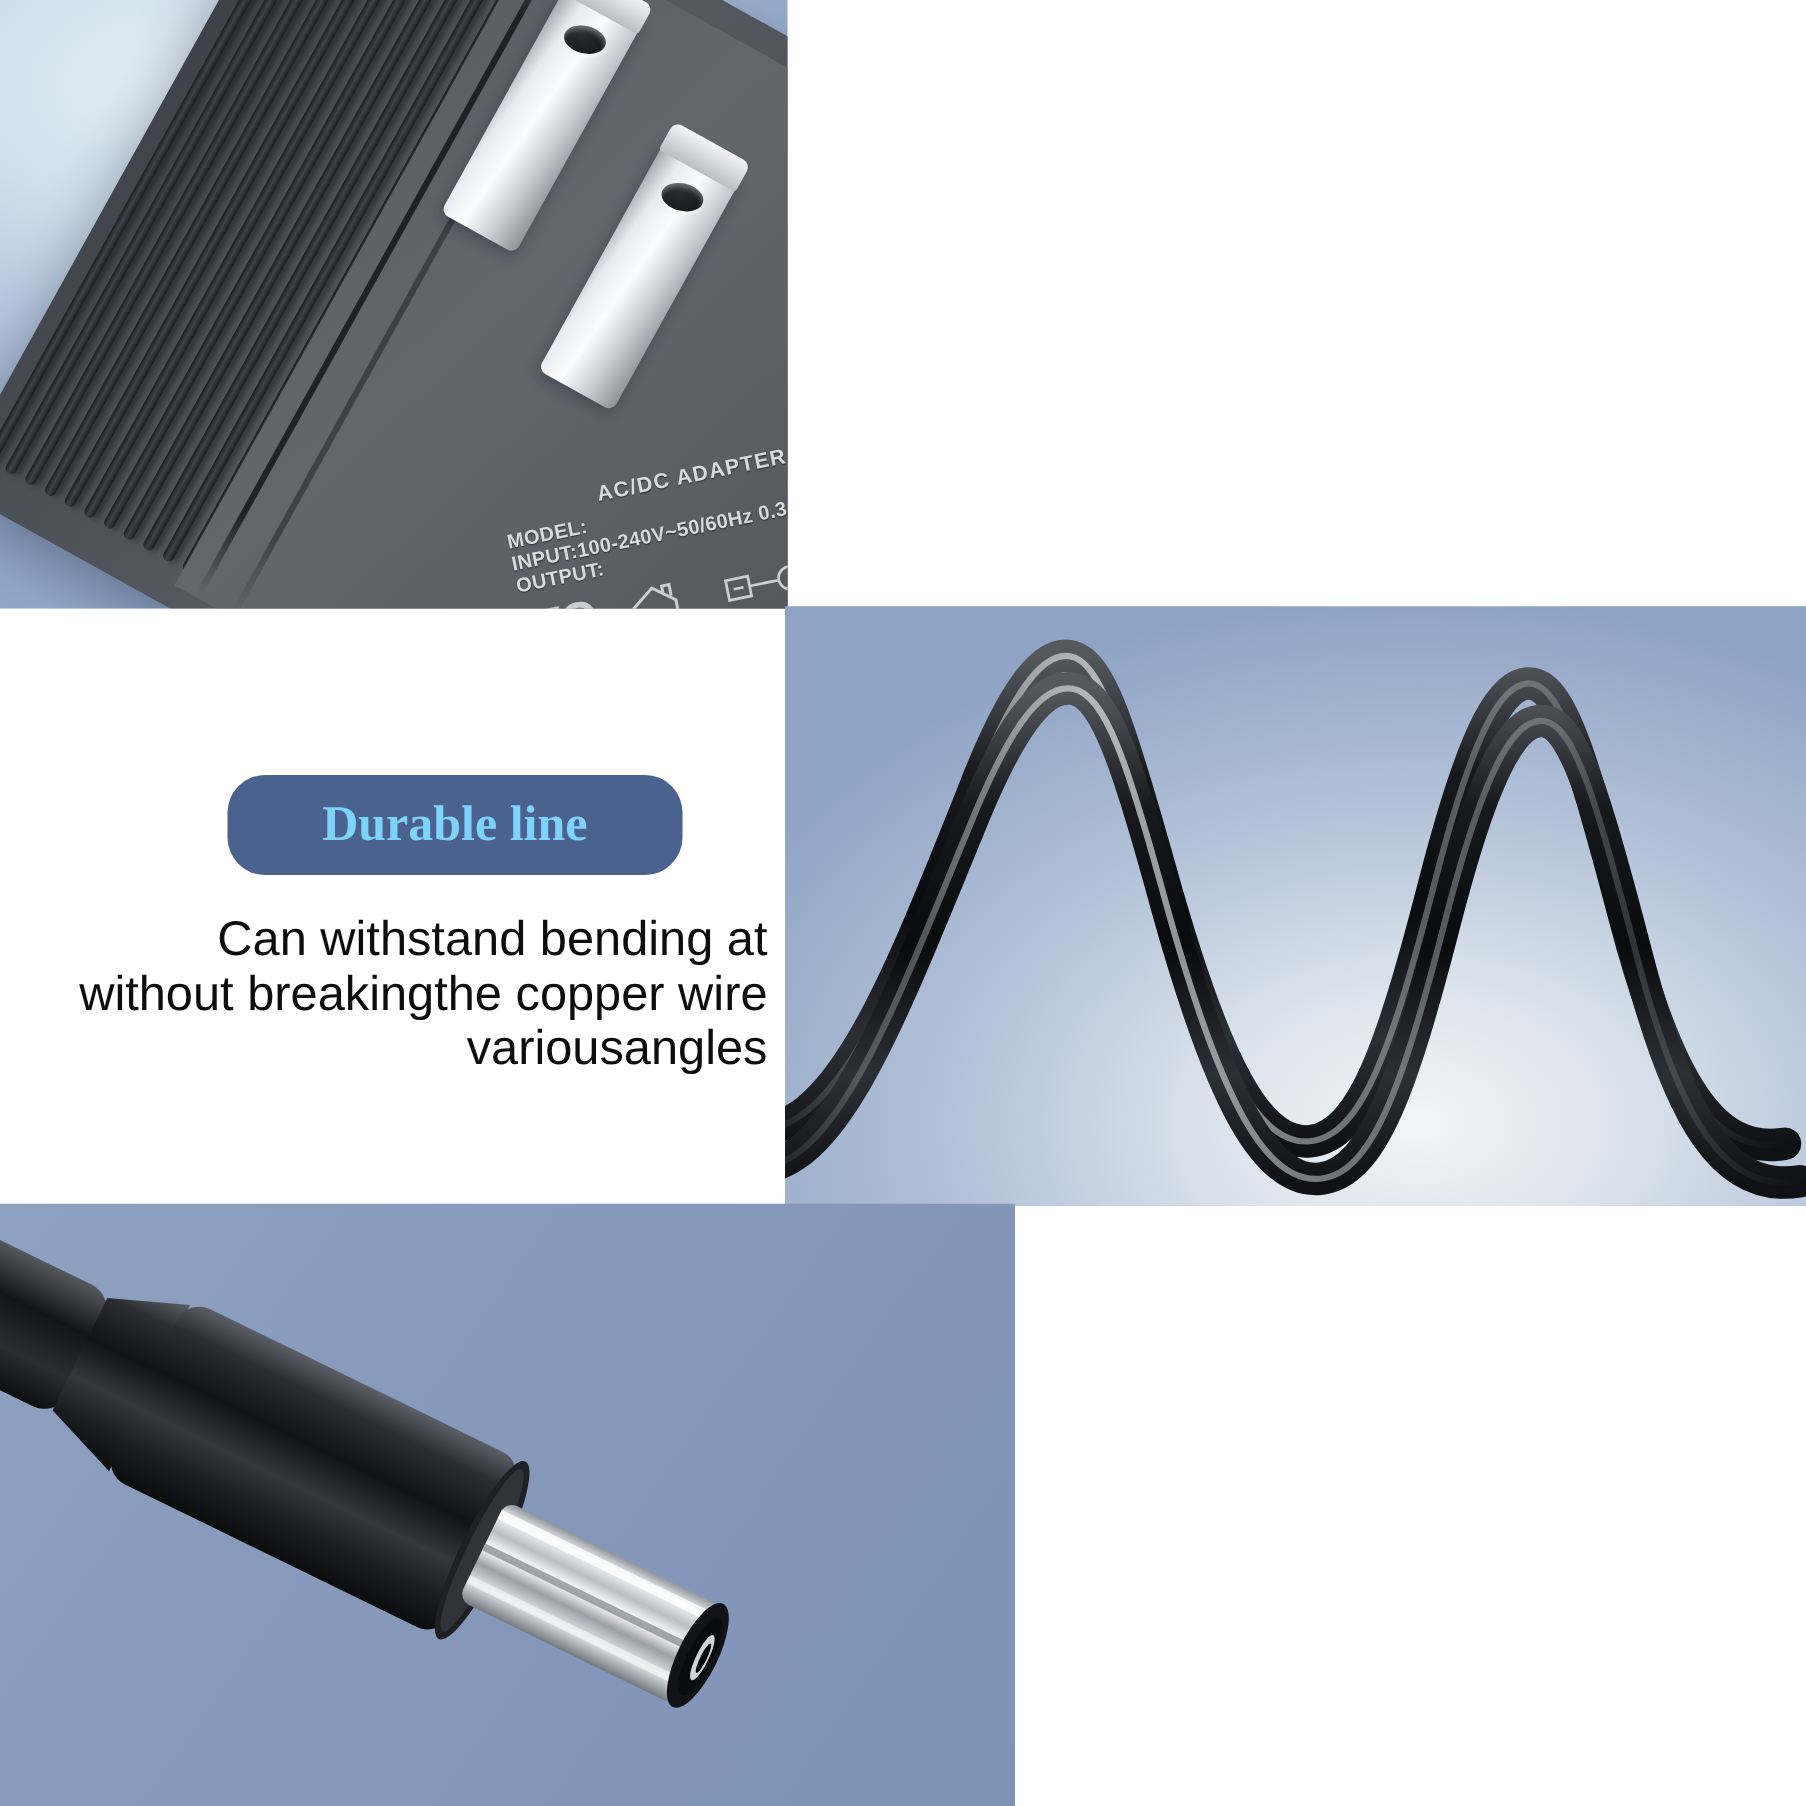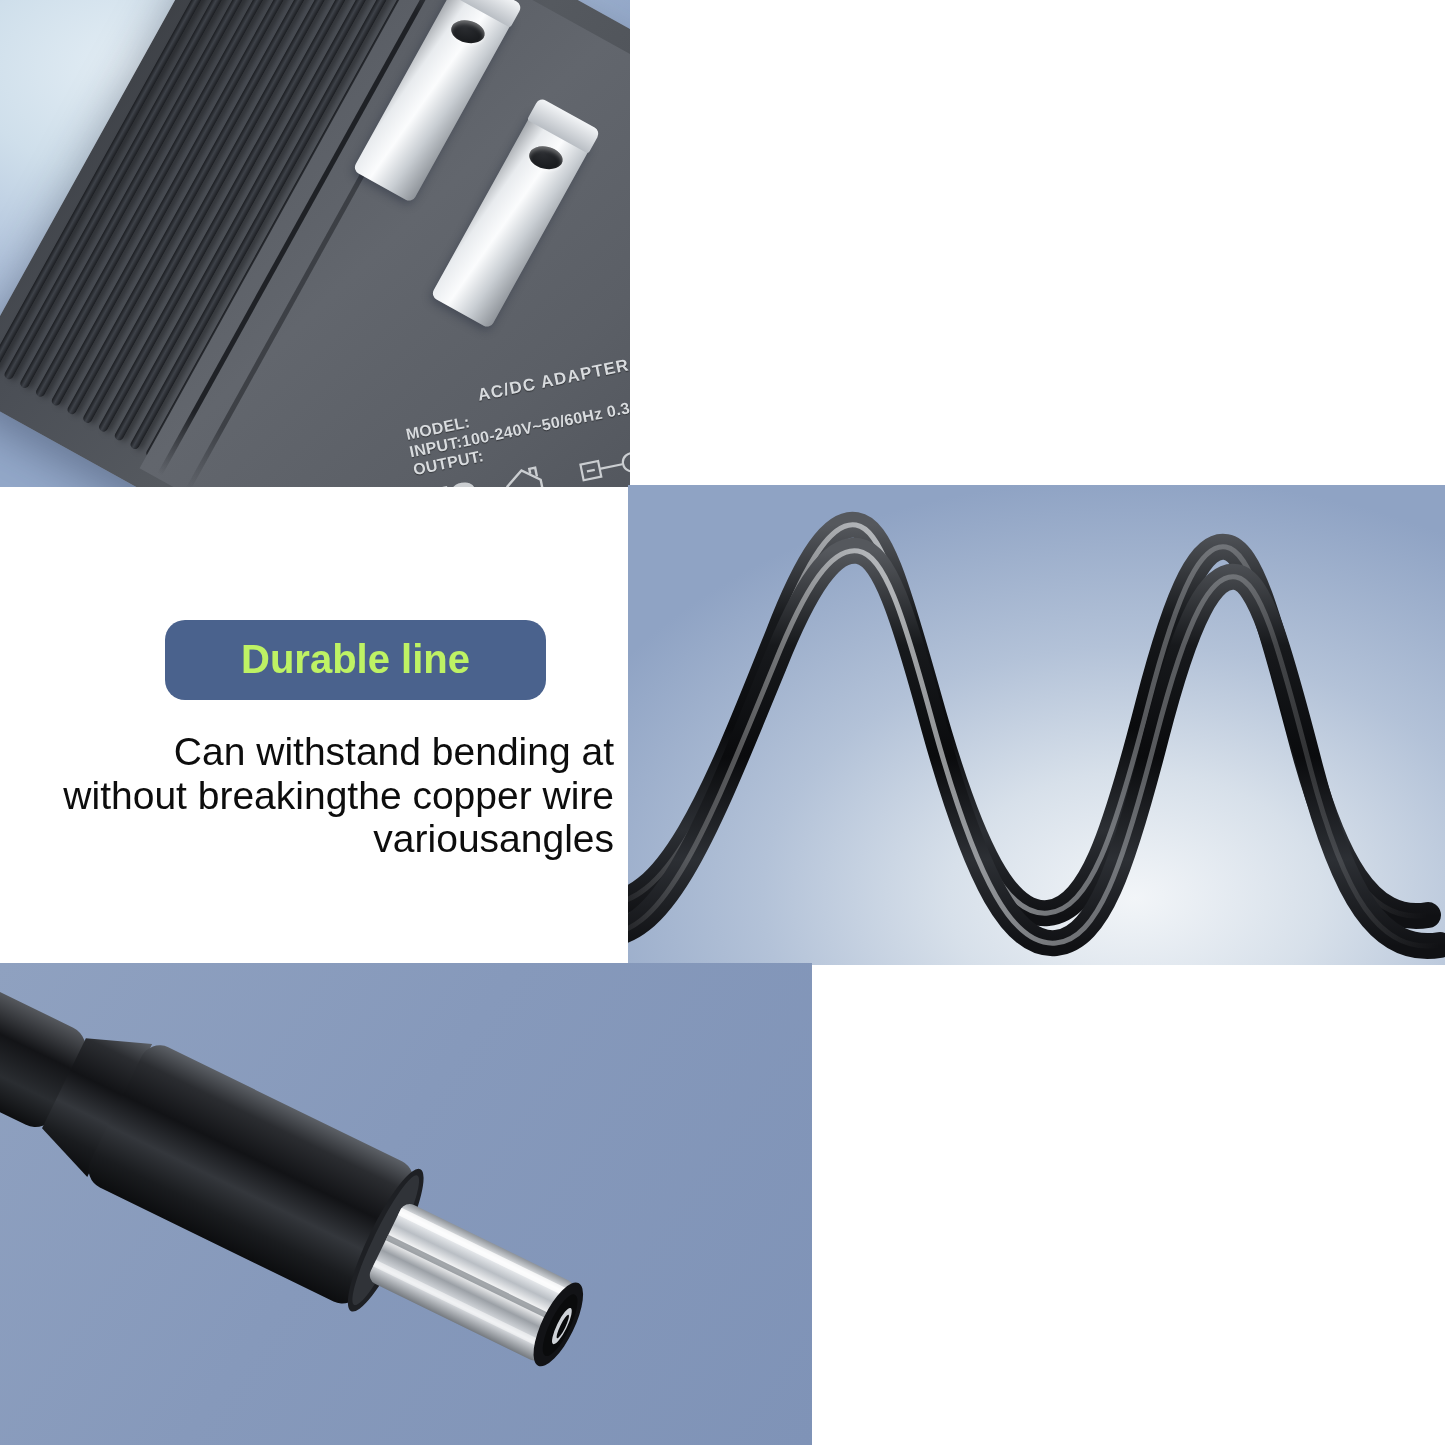--- a/index.html
+++ b/index.html
@@ -136,26 +136,26 @@
   }
 
   
   #panel-pure-copper { left: 812px; top: 965px; width: 633px; height: 480px; background: #ffffff; }
 
   
   .copy { position: absolute; }
   .badge {
     display: inline-block;
     background: #4a628d;
-    color: #bef264;
-    border-radius: 20px;
+    color: #7dd3fc;
+    border-radius: 30px;
     font-weight: 700;
     line-height: 1;
     white-space: nowrap;
-    font-family: Liberation Sans, sans-serif;
+    font-family: Liberation Serif, serif;
   }
   .body-text {
     color: #0d0d0d;
     font-weight: 400;
     line-height: 1.12;
     font-family: "Liberation Sans", sans-serif;
   }
   .body-text .ln { display: block; white-space: nowrap; }
 
   

